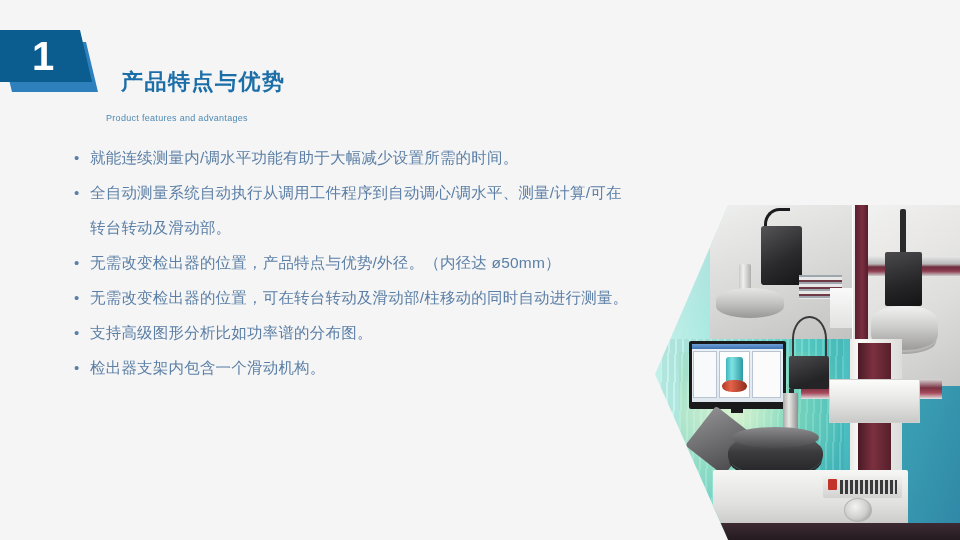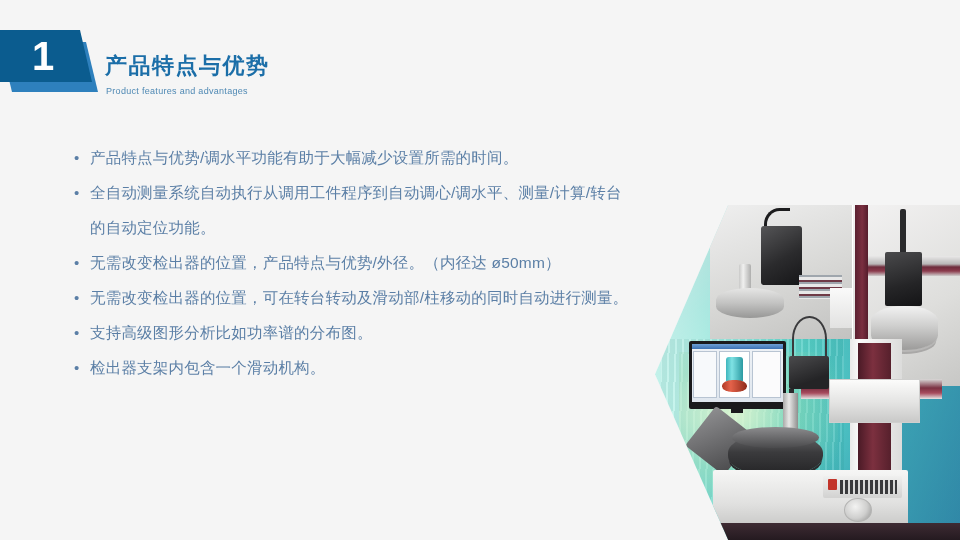--- a/index.html
+++ b/index.html
@@ -78,21 +78,21 @@
     font-family: "Liberation Sans", "DejaVu Sans", sans-serif;
   }
 
   .title-block {
     position: absolute;
     left: 105px;
     top: 52px;
   }
 
   .title-cn {
-    margin: 0;
+    margin: 16px;
     font-size: 22px;
     font-weight: bold;
     color: #1b6ea8;
     letter-spacing: 1.5px;
     line-height: 28px;
     font-family: "Liberation Sans", "DejaVu Sans", sans-serif;
   }
 
   .title-en {
     margin: 5px 0 0 1px;
@@ -540,26 +540,26 @@
       <h1 class="title-cn">产品特点与优势</h1>
       <div class="title-en">Product features and advantages</div>
     </div>
 
   </div>
 
   <div class="bullets">
 
     <div class="bullet-row">
       <span class="bullet-dot">•</span>
-      <span class="bullet-text">产品特点与优势/调水平功能有助于大幅减少设置所需的时间。</span>
+      <span class="bullet-text">就能连续测量内/调水平功能有助于大幅减少设置所需的时间。</span>
     </div>
 
     <div class="bullet-row">
       <span class="bullet-dot">•</span>
-      <span class="bullet-text">全自动测量系统自动执行从调用工件程序到自动调心/调水平、测量/计算/转台的自动定位功能。</span>
+      <span class="bullet-text">全自动测量系统自动执行从调用工件程序到自动调心/调水平、测量/计算/可在转台转动及滑动部。</span>
     </div>
 
     <div class="bullet-row">
       <span class="bullet-dot">•</span>
       <span class="bullet-text">无需改变检出器的位置，产品特点与优势/外径。（内径达 ø50mm）</span>
     </div>
 
     <div class="bullet-row">
       <span class="bullet-dot">•</span>
       <span class="bullet-text">无需改变检出器的位置，可在转台转动及滑动部/柱移动的同时自动进行测量。</span>

